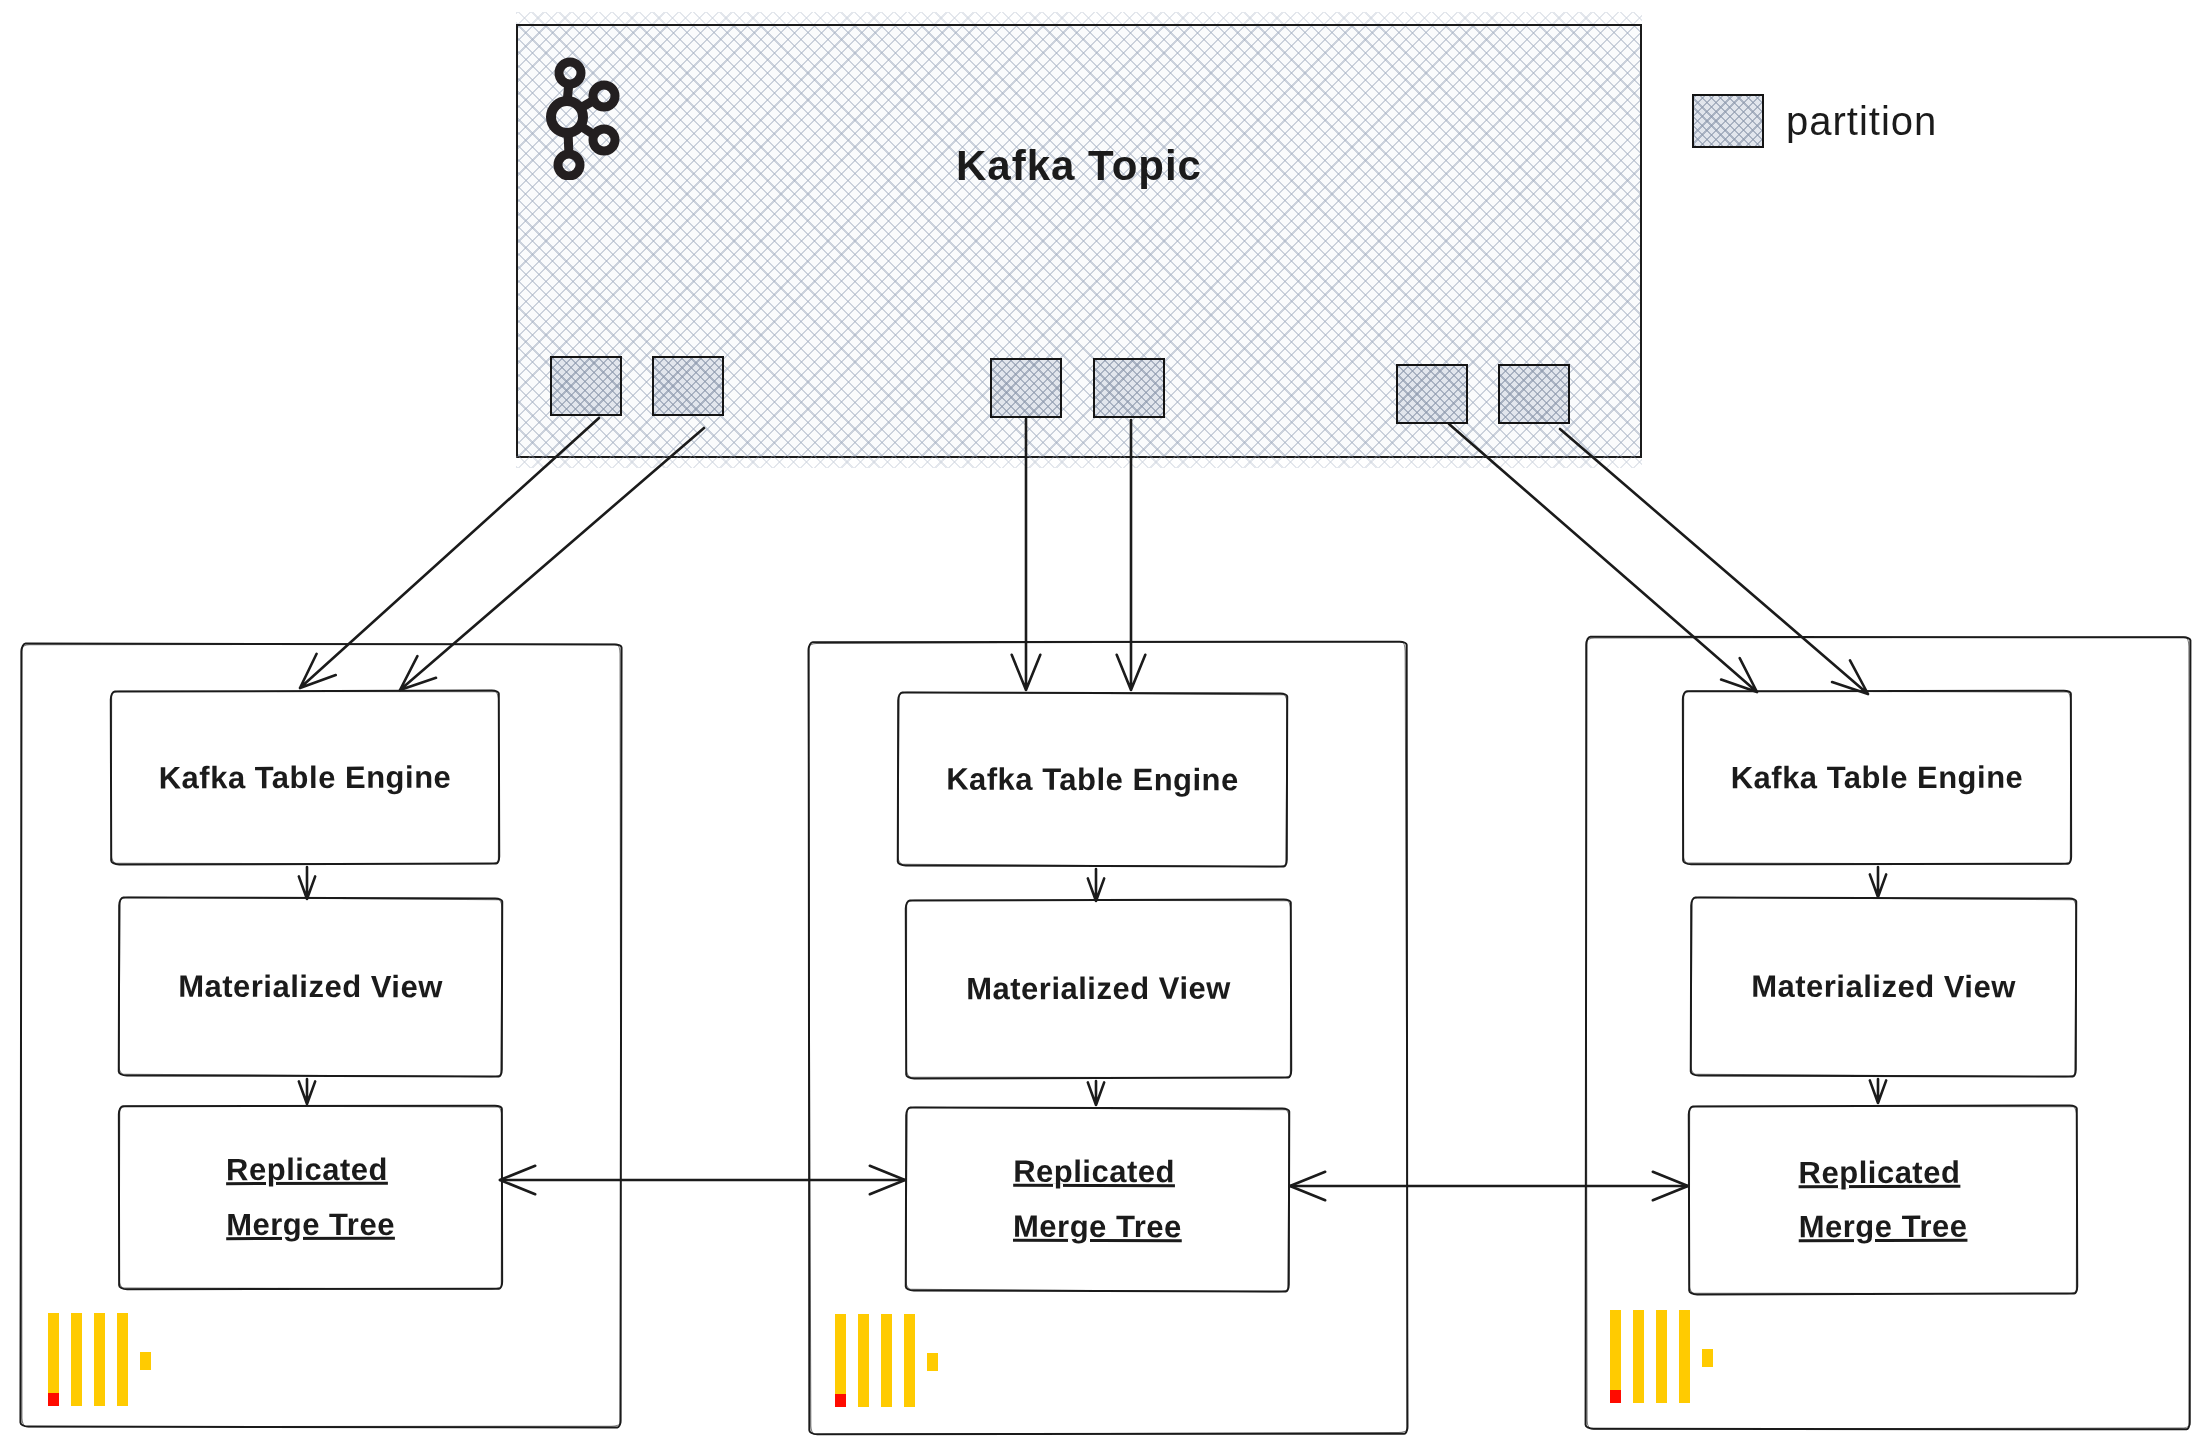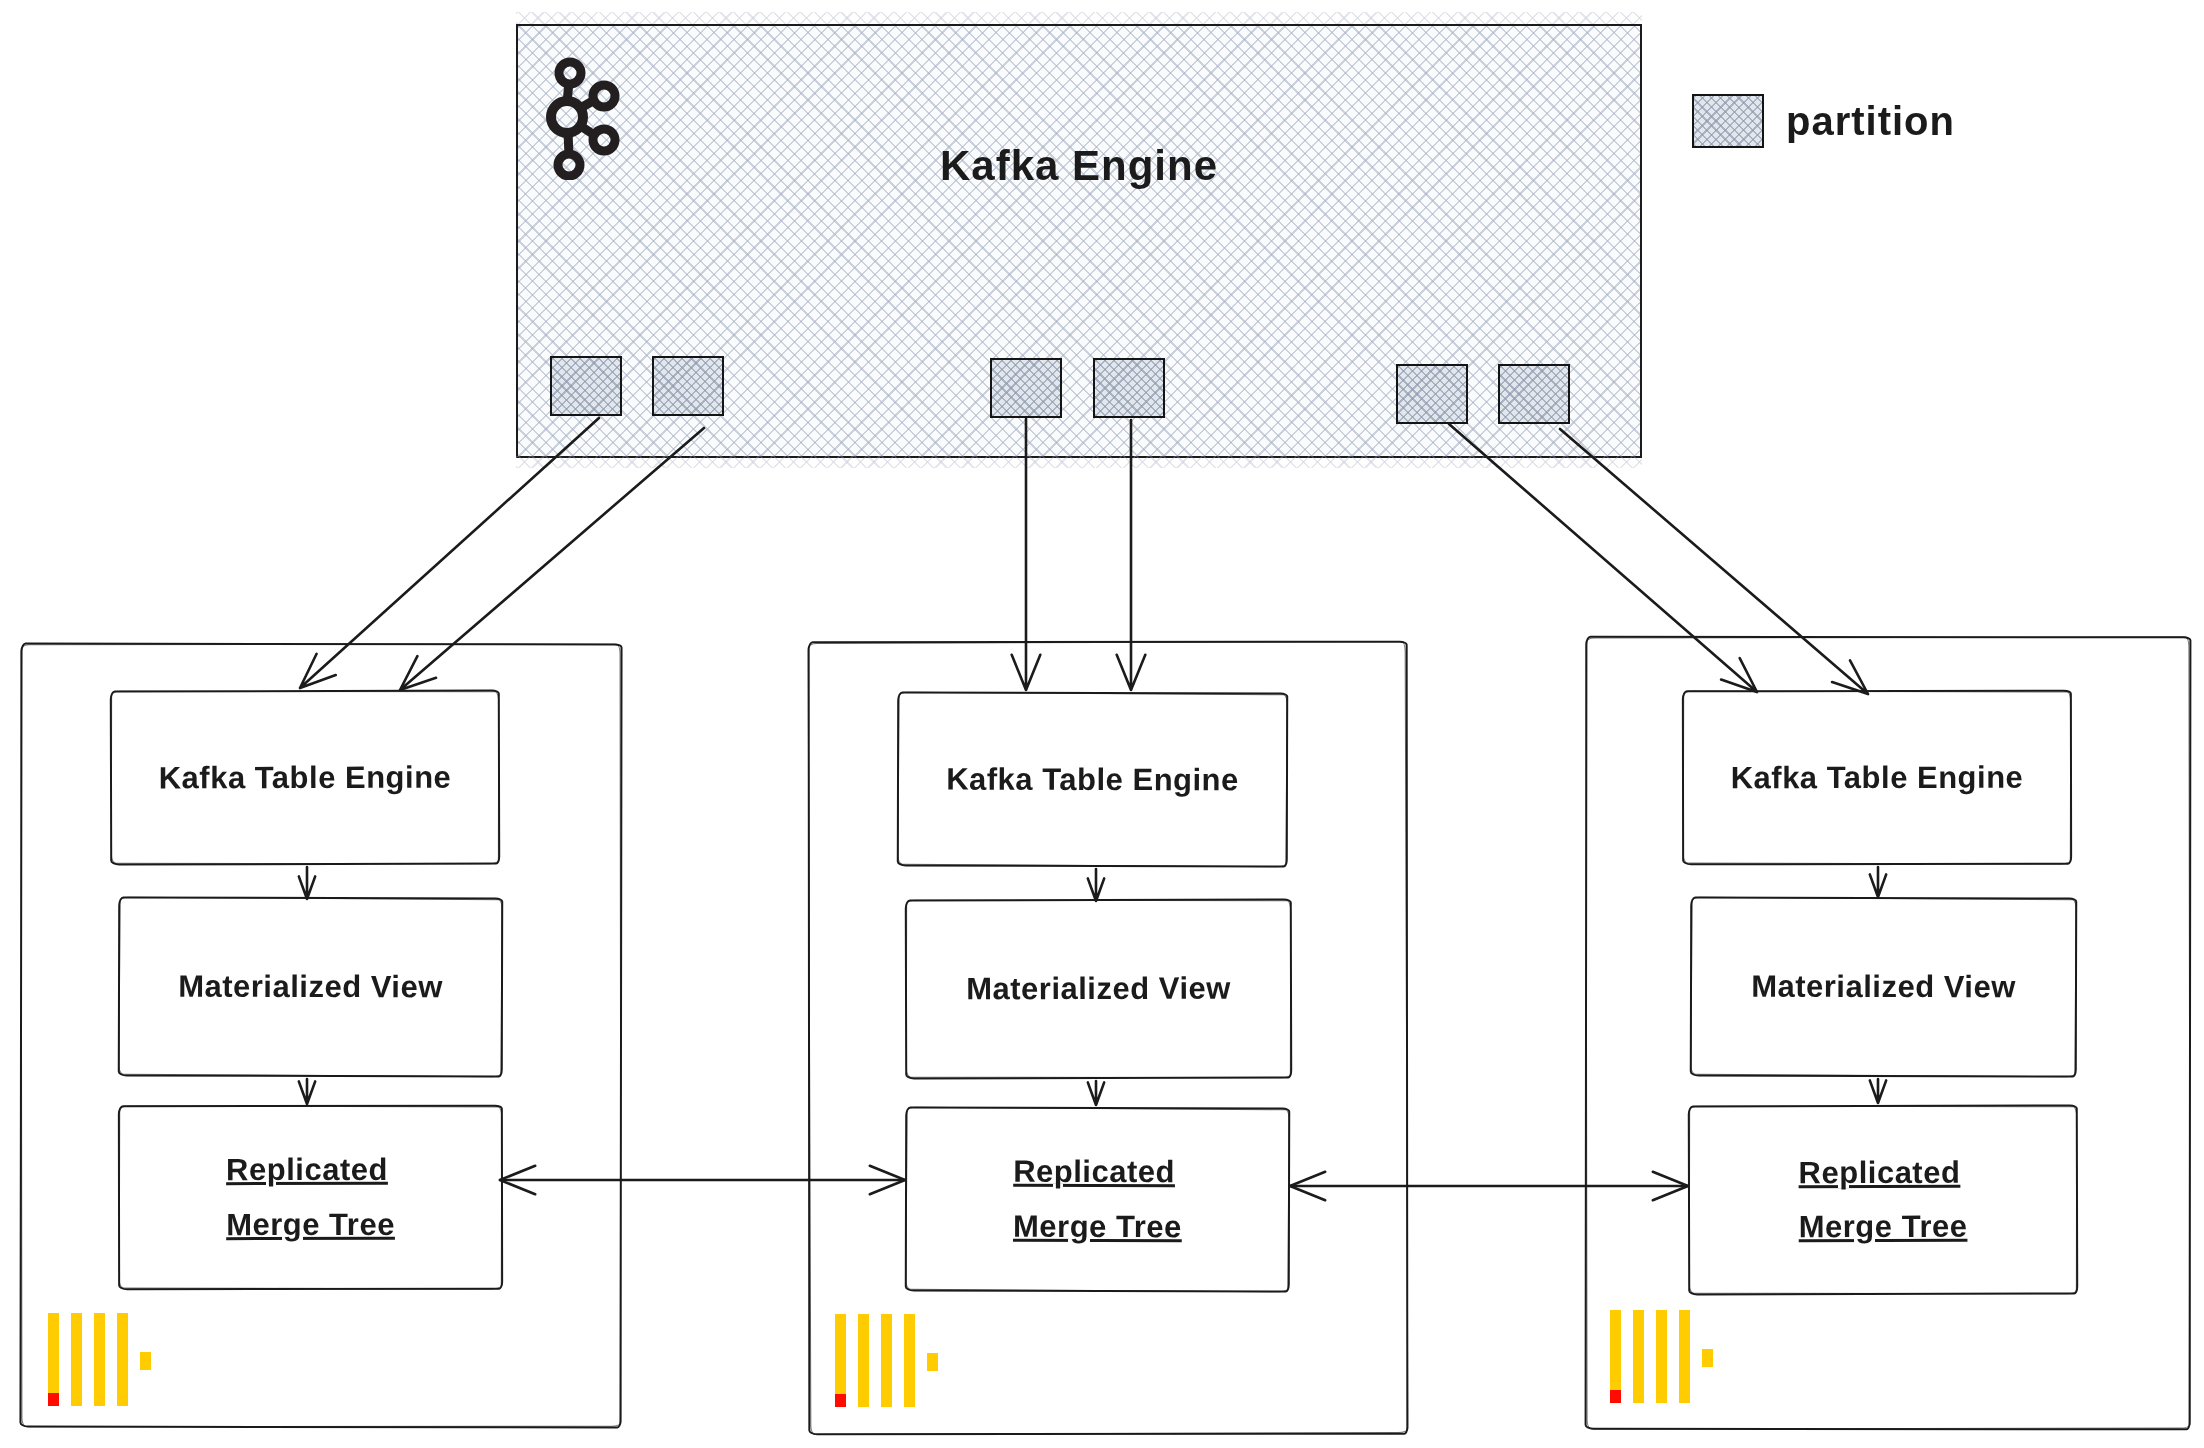--- a/index.html
+++ b/index.html
@@ -53,21 +53,21 @@
   .p1{left:32px;top:330px;}
   .p2{left:134px;top:330px;}
   .p3{left:472px;top:332px;}
   .p4{left:575px;top:332px;}
   .p5{left:878px;top:338px;}
   .p6{left:980px;top:338px;}
 
   
   .legend{position:absolute;left:1692px;top:94px;display:flex;align-items:center;gap:22px;}
   .legend-swatch{width:72px;height:54px;border:2.5px solid #141414;flex:0 0 auto;}
-  .legend-label{font-size:40px;letter-spacing:1px;font-weight:bold;}
+  .legend-label{font-size:40px;letter-spacing:1px;font-weight:normal;}
 
   
   .sketch{
     position:absolute;border:2.7px solid var(--ink);background:#fff;
     border-radius:5px 8px 4px 9px / 9px 4px 8px 5px;
   }
   .sketch::after{
     content:"";position:absolute;inset:-1px;pointer-events:none;
     border:1.5px solid rgba(27,27,27,.6);
     border-radius:9px 4px 10px 5px / 5px 10px 4px 9px;
@@ -125,21 +125,21 @@
         <line x1="28" y1="91" x2="29" y2="116" stroke-width="9"></line>
         <line x1="39" y1="69" x2="56" y2="59" stroke-width="9"></line>
         <line x1="39" y1="85" x2="56" y2="96" stroke-width="9"></line>
         <circle cx="30" cy="33" r="11" stroke-width="9"></circle>
         <circle cx="27" cy="77" r="16" stroke-width="10"></circle>
         <circle cx="29" cy="125" r="11" stroke-width="9"></circle>
         <circle cx="64" cy="56" r="11" stroke-width="9"></circle>
         <circle cx="64" cy="100" r="11" stroke-width="9"></circle>
       </g>
     </svg>
-    <div class="topic-title">Kafka Engine</div>
+    <div class="topic-title">Kafka Topic</div>
     <div class="partition hatch-dense p1"></div>
     <div class="partition hatch-dense p2"></div>
     <div class="partition hatch-dense p3"></div>
     <div class="partition hatch-dense p4"></div>
     <div class="partition hatch-dense p5"></div>
     <div class="partition hatch-dense p6"></div>
   </div>
 
   <div class="legend">
     <div class="legend-swatch hatch-dense"></div>

